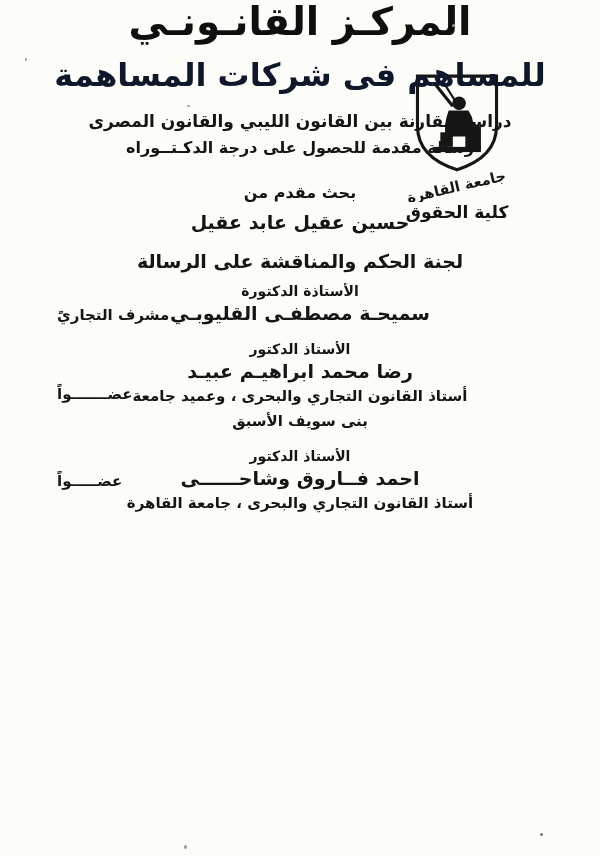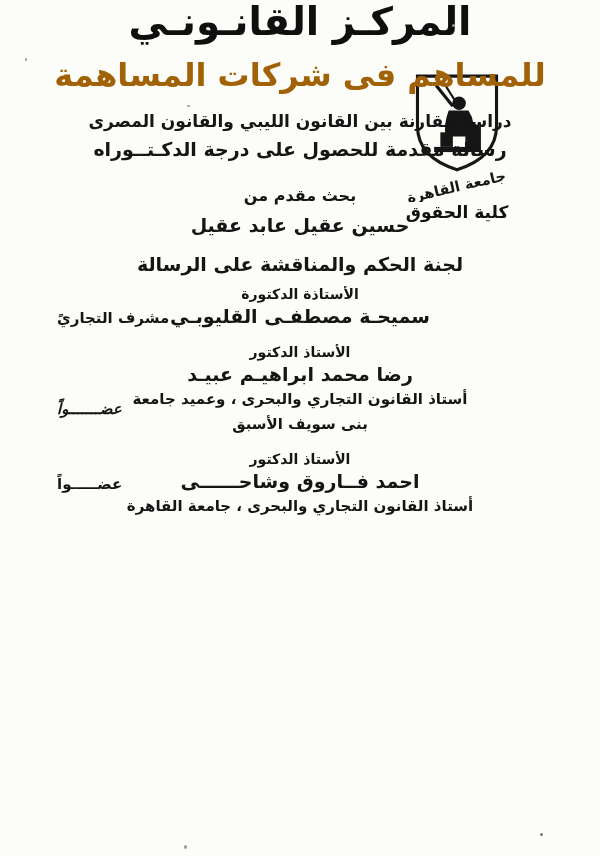--- a/index.html
+++ b/index.html
@@ -33,44 +33,44 @@
     color:#111;
   }
 
   
   .content {
     position:absolute;
     top:0; left:0; right:0;
     text-align:center;
   }
   .title-1 { font-size:39px; font-weight:bold; line-height:1.15; color:#0f0f0f; }
-  .title-2 { font-size:32px; font-weight:bold; line-height:1.2; margin-top:11px; color:#a16207; }
+  .title-2 { font-size:32px; font-weight:bold; line-height:1.2; margin-top:11px; color:#0f172a; }
   .subtitle-1 { font-size:17px; font-weight:bold; margin-top:17px; }
-  .subtitle-2 { font-size:19px; font-weight:bold; margin-top:7px; }
+  .subtitle-2 { font-size:16px; font-weight:bold; margin-top:7px; }
   .presented-by { font-size:16px; font-weight:bold; margin-top:26px;text-align:center; }
   .author-name { font-size:19px; font-weight:bold; margin-top:9px; letter-spacing:1px; }
   .committee-heading { font-size:19px; font-weight:bold; margin-top:17px; }
 
   .member { position:relative; }
   .member-1 { margin-top:11px; }
   .member-2 { margin-top:17px; }
   .member-3 { margin-top:18px; }
   .member .degree { font-size:14px; font-weight:bold; }
   .member .name   { font-size:19px; font-weight:bold; margin-top:3px; letter-spacing:0.5px; }
   .member .affil  { font-size:15px; font-weight:bold; margin-top:5px; }
   .member .affil2 { font-size:15px; font-weight:bold; margin-top:7px; }
   .member .role {
     position:absolute;
     left:57px;
     font-size:15px;
     font-weight:bold;
     white-space:nowrap;
   }
   .member-1 .role { top:23px; }
-  .member-2 .role { top:56px;font-style:italic; }
+  .member-2 .role { top:44px; }
   .member-3 .role { top:24px; }
 
   .date-line { font-size:21px; font-weight:bold; margin-top:15px; letter-spacing:1px; }
 
   
   .speck { position:absolute; background:#9a9a96; border-radius:50%; }
   .speck.s1 { width:3px; height:3px; top:24px;  left:452px; }
   .speck.s2 { width:2px; height:3px; top:58px;  left:25px;  }
   .speck.s3 { width:3px; height:2px; top:105px; left:187px; }
   .speck.s4 { width:3px; height:3px; top:833px; left:540px; background:#77776f; }

